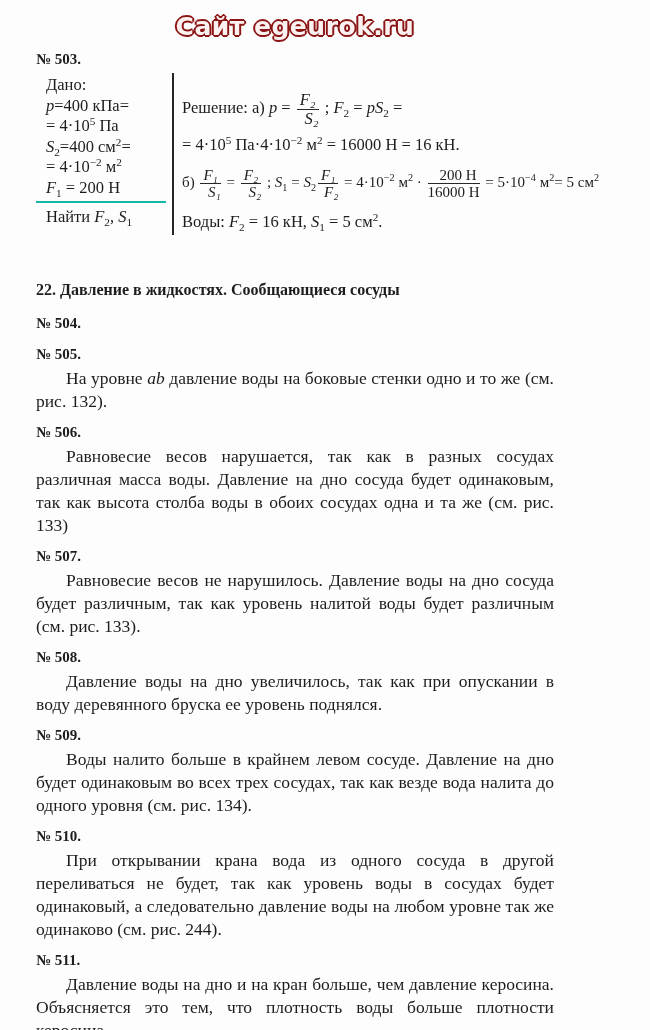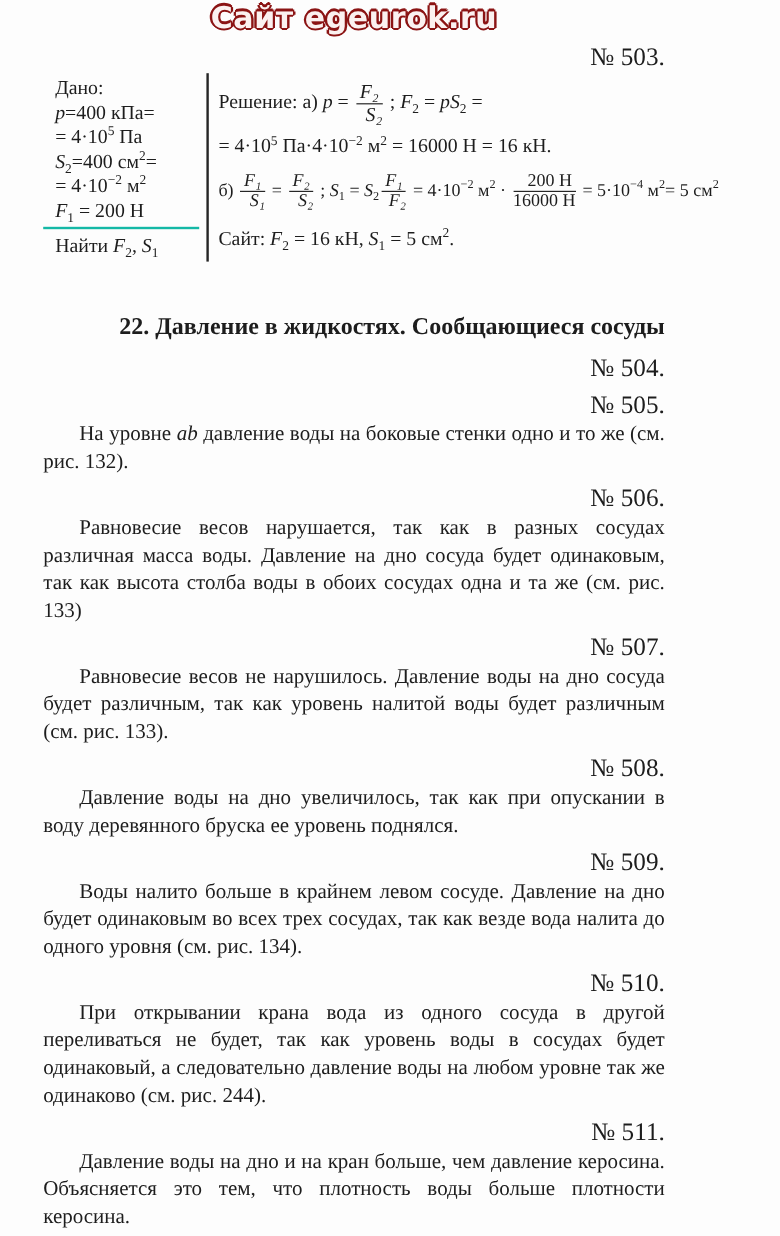--- a/index.html
+++ b/index.html
@@ -1,20 +1,20 @@
 <!DOCTYPE html>
 <html style="--logo-top-outline: #8b1414; --logo-top-fill: #fbf1f0; --logo-bottom-fill: #3aa53a; --logo-bottom-outline: #16421a;"><head>
 <meta charset="utf-8">
 <style>
   html,body{margin:0;padding:0;}
   body{
     width:650px;height:1030px;overflow:hidden;background:#fdfdfd;
     font-family:"Liberation Serif","DejaVu Serif",serif;color:#1d1d1d;
   }
-  .page{box-sizing:border-box;width:584px;height:1030px;padding:0 30px 0 36px;position:relative;}
+  .page{box-sizing:border-box;width:584px;height:1030px;padding:12px 30px 0 36px;position:relative;}
 
   
   .logo{
     text-align:center;font-family:"DejaVu Sans",sans-serif;font-weight:bold;
     letter-spacing:.5px;user-select:none;
   }
   .logo-top{
     font-size:25px;line-height:30px;color:var(--logo-top-fill,#fdf3f3);
     text-shadow:
       -2px 0 0 var(--logo-top-outline,#8b1414), 2px 0 0 var(--logo-top-outline,#8b1414),
@@ -24,49 +24,49 @@
   }
   .logo-bottom{
     font-size:28px;line-height:32px;margin-top:2px;color:var(--logo-bottom-fill,#3aa53a);
     text-shadow:
       -2px 0 0 var(--logo-bottom-outline,#16421a), 2px 0 0 var(--logo-bottom-outline,#16421a),
       0 -2px 0 var(--logo-bottom-outline,#16421a), 0 2px 0 var(--logo-bottom-outline,#16421a),
       -1px -1px 0 var(--logo-bottom-outline,#16421a), 1px -1px 0 var(--logo-bottom-outline,#16421a),
       -1px 1px 0 var(--logo-bottom-outline,#16421a), 1px 1px 0 var(--logo-bottom-outline,#16421a);
   }
 
-  .prob-num{font-weight:normal;font-size:21px;line-height:23px;margin-top:6px;text-align:right;}
+  .prob-num{font-weight:bold;font-size:15px;line-height:23px;margin-top:6px;}
   .problem .prob-num{margin-top:8px;}
   .problem p{margin:1px 0 0;text-align:justify;text-indent:30px;font-size:17.5px;line-height:23px;}
 
   
   .worktable{display:flex;margin:2px 0 0 4px;}
   .given-col{
     flex:none;width:120px;border-right:2px solid #262626;
     padding:2px 6px 2px 6px;font-size:16.5px;line-height:20.5px;
   }
   .given-main{border-bottom:2px solid #14b8a6;padding-bottom:3px;margin-left:-10px;padding-left:10px;}
   .find-row{padding-top:4px;}
   .sol-col{flex:1;padding-left:8px;font-size:16.5px;min-width:0;}
   .sol-line{white-space:nowrap;}
-  .sol-row-a{margin-top:2px;line-height:44px;height:46px;}
+  .sol-row-a{margin-top:13px;line-height:44px;height:46px;}
   .sol-row-a2{line-height:24px;margin-top:1px;}
   .sol-row-b{margin-top:2px;line-height:46px;height:48px;font-size:15px;}
   .sol-row-ans{line-height:26px;margin-top:2px;}
 
   .it{font-style:italic;}
   sup.r,.sup{vertical-align:super;font-size:.68em;line-height:0;}
   .sub{vertical-align:sub;font-size:.68em;line-height:0;}
   .frac{display:inline-block;text-align:right;vertical-align:middle;line-height:1.1;margin:0 2px;}
   .frac .num{display:block;border-bottom:1.4px solid #262626;padding:0 3px 0;}
   .frac .den{display:block;padding-top:0;}
   .frac.it{font-style:italic;}
 
   .section-title{
-    text-align:right;font-weight:bold;font-size:20px;line-height:25px;
+    text-align:left;font-weight:bold;font-size:16px;line-height:25px;
     margin:42px 0 10px 0;
   }
 
   .page-num{text-align:right;font-size:17px;margin-top:10px;padding-right:4px;}
 </style>
 </head>
 <body>
 
 <div class="page">
 
@@ -83,21 +83,21 @@
         <div><span class="it">S</span><span class="sub">2</span><span>=400 см</span><span class="sup">2</span><span>=</span></div>
         <div><span>= 4·10</span><span class="sup">−2</span><span> м</span><span class="sup">2</span></div>
         <div><span class="it">F</span><span class="sub">1</span><span> = 200 Н</span></div>
       </div>
       <div class="find-row"><span>Найти </span><span class="it">F</span><span class="sub">2</span><span>, </span><span class="it">S</span><span class="sub">1</span></div>
     </div>
     <div class="sol-col">
       <div class="sol-line sol-row-a"><span>Решение: а)  </span><span class="it">p</span><span> = </span><span class="frac it"><span class="num">F₂</span><span class="den">S₂</span></span><span> ;  </span><span class="it">F</span><span class="sub">2</span><span> = </span><span class="it">pS</span><span class="sub">2</span><span> =</span></div>
       <div class="sol-line sol-row-a2"><span>= 4·10</span><span class="sup">5</span><span> Па·4·10</span><span class="sup">−2</span><span> м</span><span class="sup">2</span><span> = 16000 Н = 16 кН.</span></div>
       <div class="sol-line sol-row-b"><span>б) </span><span class="frac it"><span class="num">F₁</span><span class="den">S₁</span></span><span> = </span><span class="frac it"><span class="num">F₂</span><span class="den">S₂</span></span><span> ;  </span><span class="it">S</span><span class="sub">1</span><span> = </span><span class="it">S</span><span class="sub">2</span><span class="frac it"><span class="num">F₁</span><span class="den">F₂</span></span><span> = 4·10</span><span class="sup">−2</span><span> м</span><span class="sup">2</span><span> · </span><span class="frac"><span class="num">200 Н</span><span class="den">16000 Н</span></span><span> = 5·10</span><span class="sup">−4</span><span> м</span><span class="sup">2</span><span>= 5 см</span><span class="sup">2</span></div>
-      <div class="sol-line sol-row-ans"><span>Сайт: </span><span class="it">F</span><span class="sub">2</span><span> = 16 кН, </span><span class="it">S</span><span class="sub">1</span><span> = 5 см</span><span class="sup">2</span><span>.</span></div>
+      <div class="sol-line sol-row-ans"><span>Воды: </span><span class="it">F</span><span class="sub">2</span><span> = 16 кН, </span><span class="it">S</span><span class="sub">1</span><span> = 5 см</span><span class="sup">2</span><span>.</span></div>
     </div>
   </div>
 
   <div class="section-title">22. Давление в жидкостях. Сообщающиеся сосуды</div>
 
   <div class="problem">
     <div class="prob-num">№ 504.</div>
   </div>
   <div class="problem">
     <div class="prob-num">№ 505.</div>

